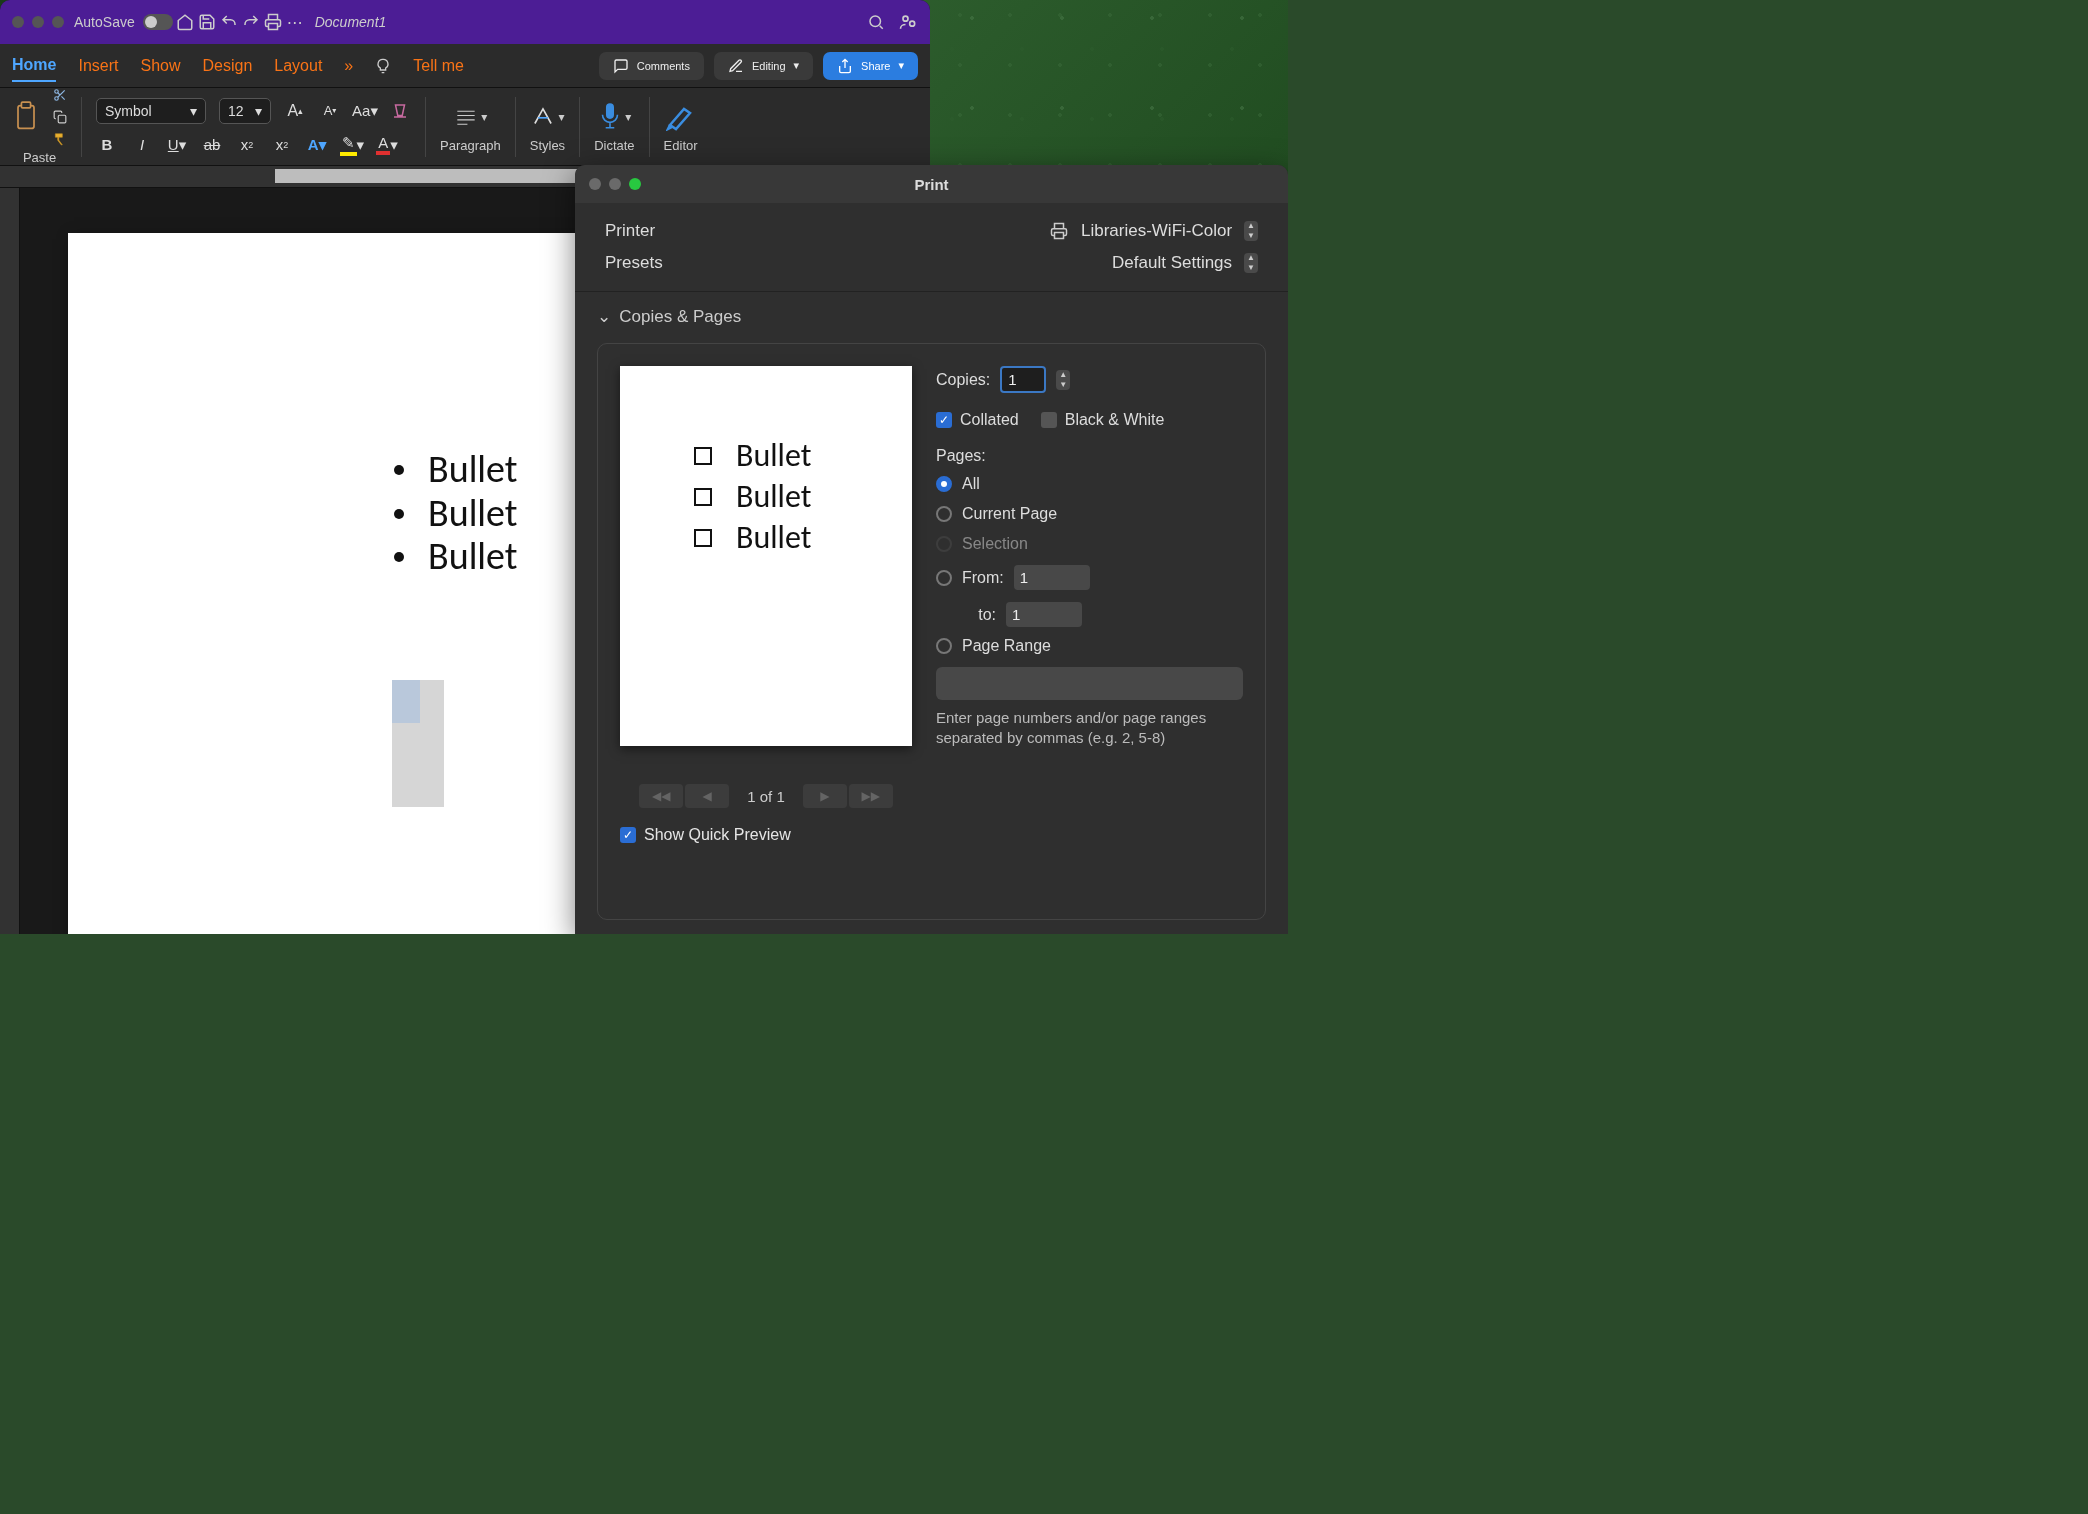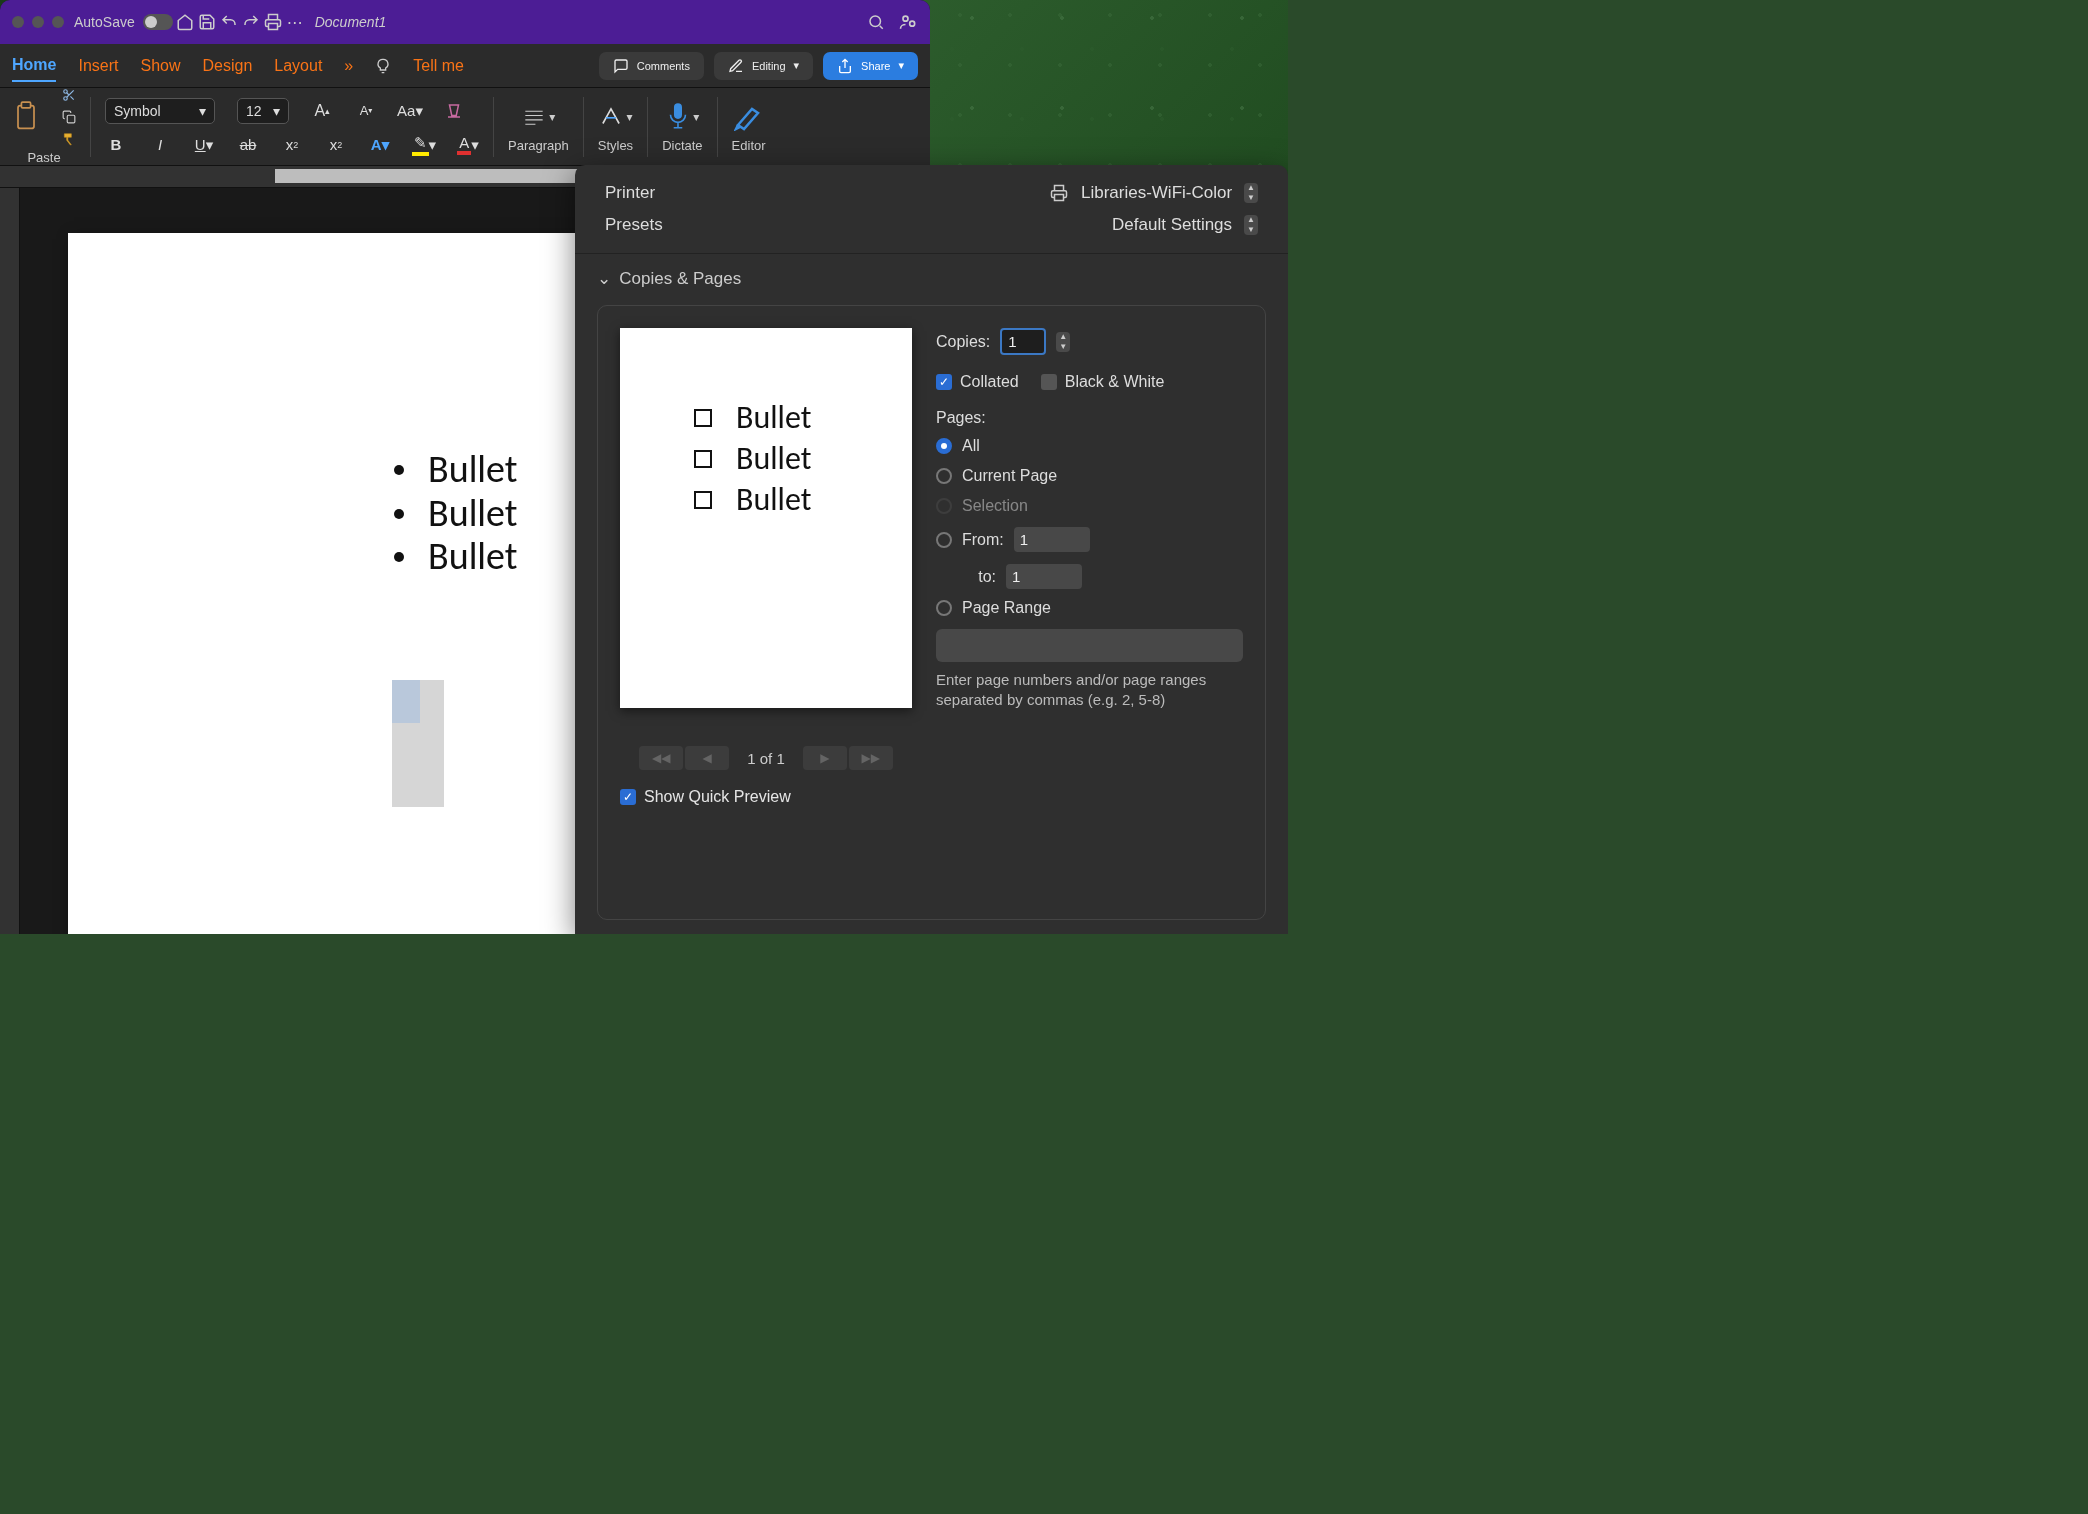--- a/index.html
+++ b/index.html
@@ -59,21 +59,21 @@
   .pill.share{background:#2b7de0;color:#fff;}
 
   .ribbon{
     height:78px;background:#2b2b2b;display:flex;align-items:center;
     padding:0 12px;gap:14px;font-size:13px;color:#ccc;
     border-bottom:1px solid #111;
   }
   .rb-group{display:flex;flex-direction:column;align-items:center;gap:4px;}
   .rb-sep{width:1px;height:60px;background:#444;}
   .rb-sel{background:#1e1e1e;border:1px solid #555;border-radius:5px;padding:4px 8px;font-size:14px;color:#ddd;display:flex;align-items:center;gap:6px;}
-  .rb-row{display:flex;align-items:center;gap:22px;text-align:right;}
+  .rb-row{display:flex;align-items:center;gap:13px;text-align:right;}
   .rb-btn{width:22px;height:22px;display:flex;align-items:center;justify-content:center;cursor:pointer;color:#ddd;font-size:15px;}
   .big-ico{width:34px;height:34px;display:flex;align-items:center;justify-content:center;font-size:28px;}
   .rb-stack{display:flex;flex-direction:column;gap:8px;justify-content:center;}
 
   .ruler{height:22px;background:#323232;position:relative;border-bottom:1px solid #111;font-size:9px;color:#aaa;}
   .ruler-light{position:absolute;left:275px;right:0;top:3px;height:14px;background:#bdbdbd;}
 
   .canvas-area{flex:1;background:#191919;position:relative;overflow:hidden;}
   .vruler{position:absolute;left:0;top:0;width:20px;bottom:0;background:#323232;border-right:1px solid #111;}
   .page{
@@ -371,20 +371,26 @@
         <div class="b-row">
             <span class="b-dot"></span>
             <span>Bullet</span>
           </div>
       </div>
     </div>
   </div>
 </div>
 
 <div class="print-dialog">
+  <div class="pd-title">
+    <div class="tl2 r"></div>
+    <div class="tl2 y"></div>
+    <div class="tl2 g"></div>
+    <span class="t">Print</span>
+  </div>
 
   <div class="pd-sec">
     <div class="pd-row">
       <span>Printer</span>
       <div class="pd-select">
         <svg width="20" height="18" viewBox="0 0 24 24" fill="none" stroke="#ccc" stroke-width="2">
             <path d="M6 9V2h12v7M6 18H4a2 2 0 01-2-2v-5a2 2 0 012-2h16a2 2 0 012 2v5a2 2 0 01-2 2h-2M6 14h12v8H6z"></path>
           </svg>
         <span>Libraries-WiFi-Color</span>
         <div class="stepper">

